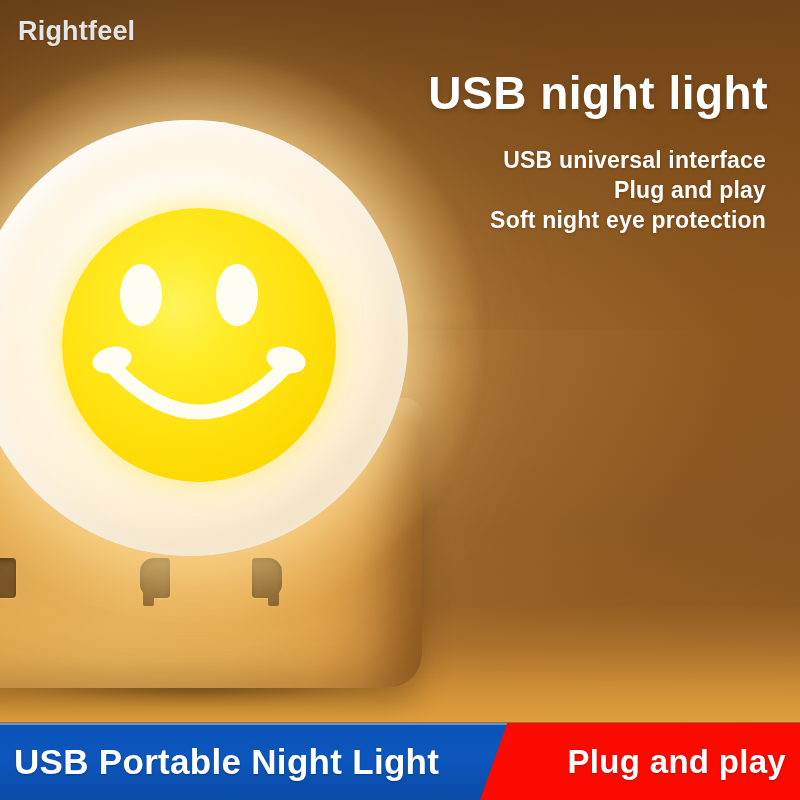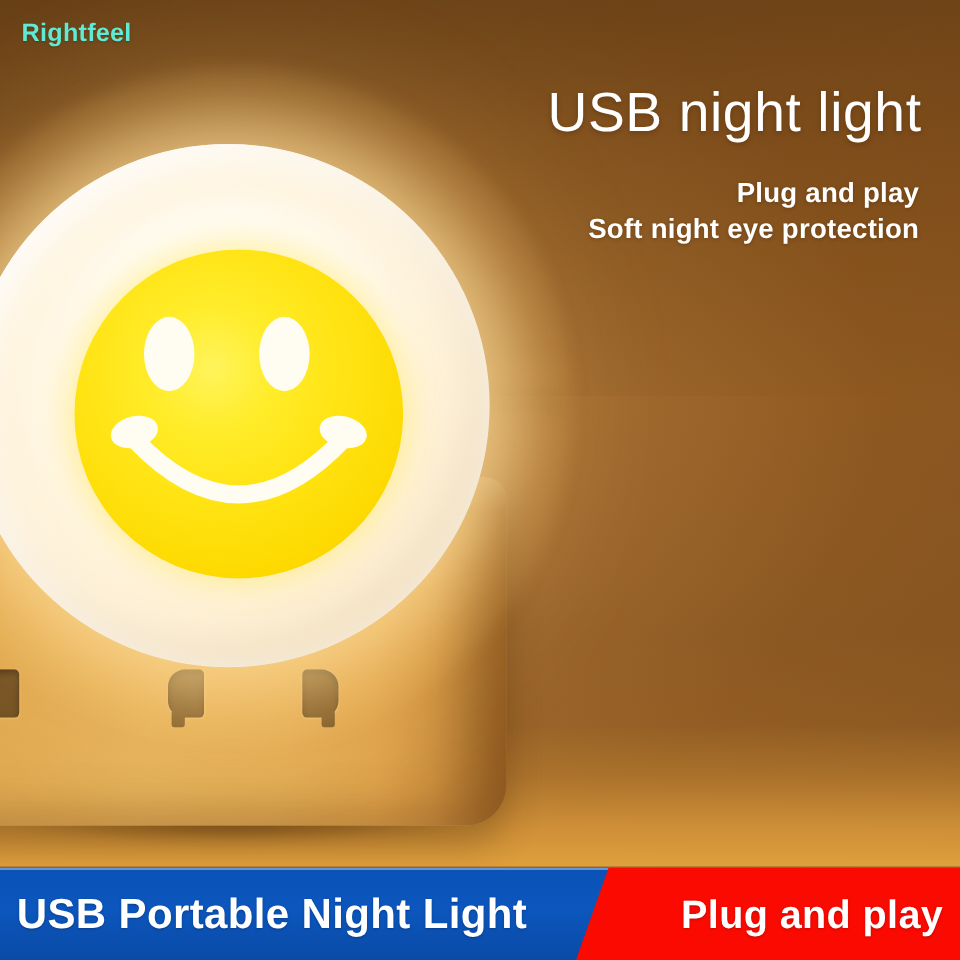--- a/index.html
+++ b/index.html
@@ -242,32 +242,32 @@
     left: 0; top: 0;
     width: 274px; height: 274px;
     overflow: visible;
   }
 
   
   .watermark {
     position: absolute;
     left: 18px;
     top: 16px;
-    font-size: 21px;
+    font-size: 27px;
     font-weight: 700;
-    color: #5eead4;
+    color: #e5e5e5;
     letter-spacing: 0.2px;
     text-shadow: 0 1px 2px rgba(60,30,10,0.35);
   }
   .headline {
     position: absolute;
     right: 32px;
     top: 66px;
     font-size: 46px;
-    font-weight: 400;
+    font-weight: 700;
     color: #ffffff;
     letter-spacing: 0.5px;
     text-shadow: 0 2px 4px rgba(70,38,10,0.40);
     white-space: nowrap;
   }
   .features {
     position: absolute;
     right: 34px;
     top: 145px;
     text-align: right;
@@ -365,20 +365,21 @@
       <path d="M 50 158 Q 137 250 224 158" fill="none" stroke="#fffdf2" stroke-width="15" stroke-linecap="round"></path>
       <ellipse cx="50" cy="152" rx="20" ry="13" fill="#fffdf2" transform="rotate(-14 50 152)"></ellipse>
       <ellipse cx="224" cy="152" rx="20" ry="13" fill="#fffdf2" transform="rotate(14 224 152)"></ellipse>
     </svg>
   </div>
 
   <div class="watermark">Rightfeel</div>
   <div class="headline">USB night light</div>
 
   <div class="features">
+    <div class="line">USB universal interface</div>
     <div class="line">Plug and play</div>
     <div class="line">Soft night eye protection</div>
   </div>
 
   <div class="banner">
     <div class="banner-topline"></div>
     <div class="banner-left-text">USB Portable Night Light</div>
     <div class="banner-red"></div>
     <div class="banner-right-text">Plug and play</div>
   </div>

